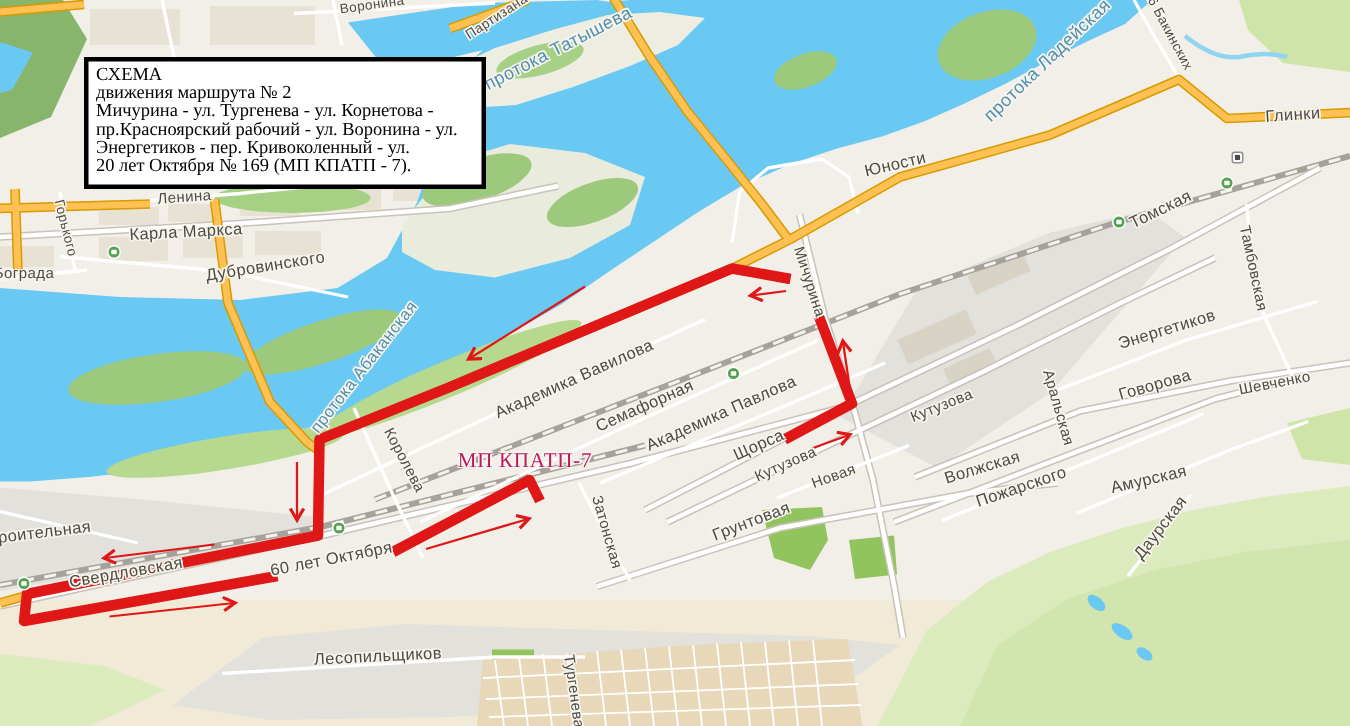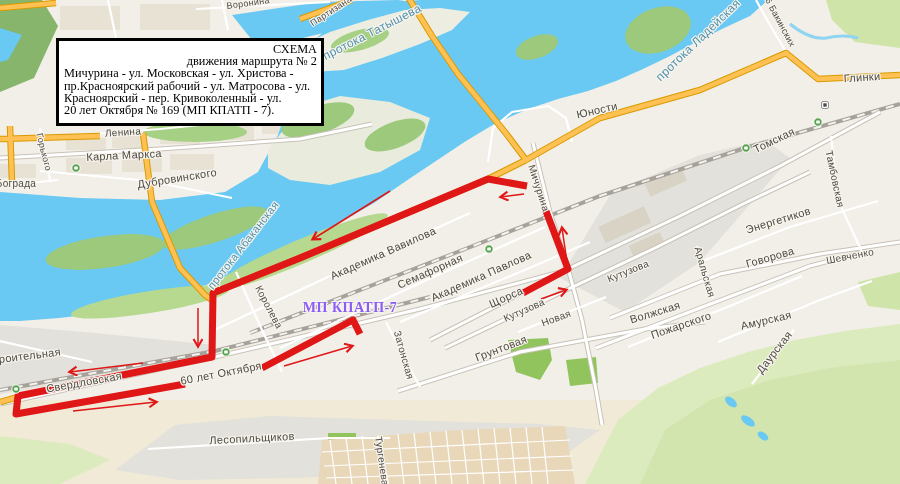--- a/index.html
+++ b/index.html
@@ -4,25 +4,25 @@
 <style>
   html,body{margin:0;padding:0;}
   #stage{position:relative;width:900px;height:484px;overflow:hidden;background:#f2efe9;
          font-family:"Liberation Sans",sans-serif;}
   #bg{position:absolute;left:0;top:0;}
   #labels{position:absolute;left:0;top:0;width:900px;height:484px;pointer-events:none;}
   .lbl{position:absolute;white-space:nowrap;color:#4e4b42;letter-spacing:.3px;
        text-shadow:-1px -1px 0 #f7f4ee,1px -1px 0 #f7f4ee,-1px 1px 0 #f7f4ee,1px 1px 0 #f7f4ee,
                    -1px 0 0 #f7f4ee,1px 0 0 #f7f4ee,0 -1px 0 #f7f4ee,0 1px 0 #f7f4ee;}
   .lbl.water{color:#4f90ad;}
-  .lbl.poi{color:#8b5cf6;font-weight:bold;font-family:"Liberation Serif",serif;letter-spacing:.5px;}
+  .lbl.poi{color:#be185d;font-weight:normal;font-family:"Liberation Serif",serif;letter-spacing:.5px;}
   #titlebox{position:absolute;left:56px;top:38px;width:268px;height:88px;box-sizing:border-box;
             background:#fff;border:3px solid #000;padding:2px 4px 0 5px;
             font-family:"Liberation Serif",serif;font-size:12.3px;line-height:12.2px;color:#000;}
-  #titlebox .c{text-align:right;}
+  #titlebox .c{text-align:left;}
 </style>
 </head>
 <body>
 
 <div id="stage">
 
 <svg id="bg" width="900" height="484" viewBox="0 0 900 484">
   <defs>
     <marker id="arr" markerWidth="8" markerHeight="8" refX="5.2" refY="3.5" orient="auto">
       <path d="M0.5,0.5 L5.7,3.5 L0.5,6.5" fill="none" stroke="#e01717" stroke-width="1.4"></path>
@@ -251,19 +251,19 @@
       <div class="lbl" style="left: 23px; top: 356px; font-size: 11px; transform: translate(-50%, -50%) rotate(-7deg);">Строительная</div>
       <div class="lbl" style="left: 501px; top: 348px; font-size: 11px; transform: translate(-50%, -50%) rotate(-21deg);">Грунтовая</div>
       <div class="lbl" style="left: 404px; top: 355px; font-size: 10px; transform: translate(-50%, -50%) rotate(74deg);">Затонская</div>
       <div class="lbl" style="left: 252px; top: 438px; font-size: 11px; transform: translate(-50%, -50%) rotate(-3deg);">Лесопильщиков</div>
       <div class="lbl" style="left: 382px; top: 461px; font-size: 10px; transform: translate(-50%, -50%) rotate(82deg);">Тургенева</div>
     </div>
 
 <div id="titlebox">
   <div class="c">СХЕМА</div>
   <div class="c">движения маршрута № 2</div>
-  <div>Мичурина - ул. Московская - ул. Христова -</div>
-  <div>пр.Красноярский рабочий - ул. Матросова - ул.</div>
-  <div>Красноярский - пер. Кривоколенный - ул.</div>
+  <div>Мичурина - ул. Тургенева - ул. Корнетова -</div>
+  <div>пр.Красноярский рабочий - ул. Воронина - ул.</div>
+  <div>Энергетиков - пер. Кривоколенный - ул.</div>
   <div>20 лет Октября № 169 (МП КПАТП - 7).</div>
 </div>
 
 </div>
 
 </body></html>

